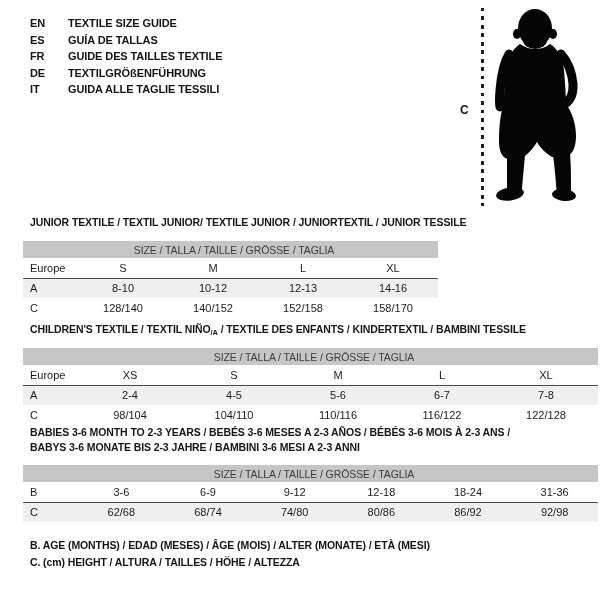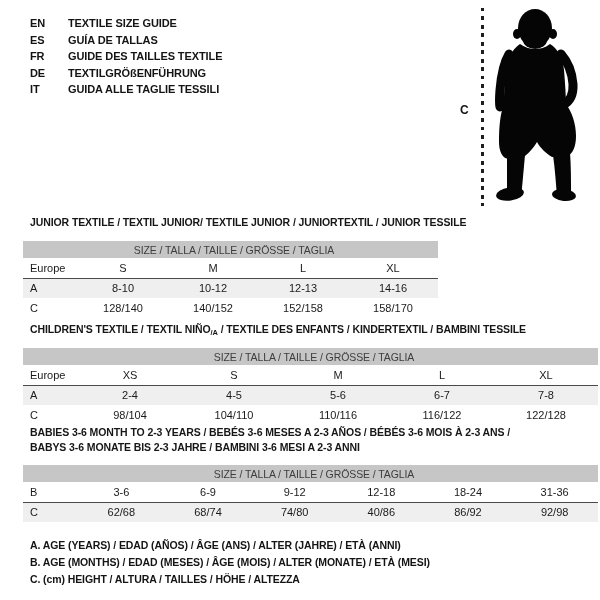--- a/index.html
+++ b/index.html
@@ -213,26 +213,25 @@
         <td>9-12</td>
         <td>12-18</td>
         <td>18-24</td>
         <td>31-36</td>
       </tr>
       <tr class="alt">
         <td class="lbl">C</td>
         <td>62/68</td>
         <td>68/74</td>
         <td>74/80</td>
-        <td>40/86</td>
+        <td>80/86</td>
         <td>86/92</td>
         <td>92/98</td>
       </tr>
     </tbody>
   </table>
 
   <div class="footnotes">
-    <div class="footnote">A. AGE (YEARS) / EDAD (AÑOS) / ÂGE (ANS) / ALTER (JAHRE) / ETÀ (ANNI)</div>
     <div class="footnote">B. AGE (MONTHS) / EDAD (MESES) / ÂGE (MOIS) / ALTER (MONATE) / ETÀ (MESI)</div>
     <div class="footnote">C. (cm) HEIGHT / ALTURA / TAILLES / HÖHE / ALTEZZA</div>
   </div>
 
 </div>
 
 </body></html>

